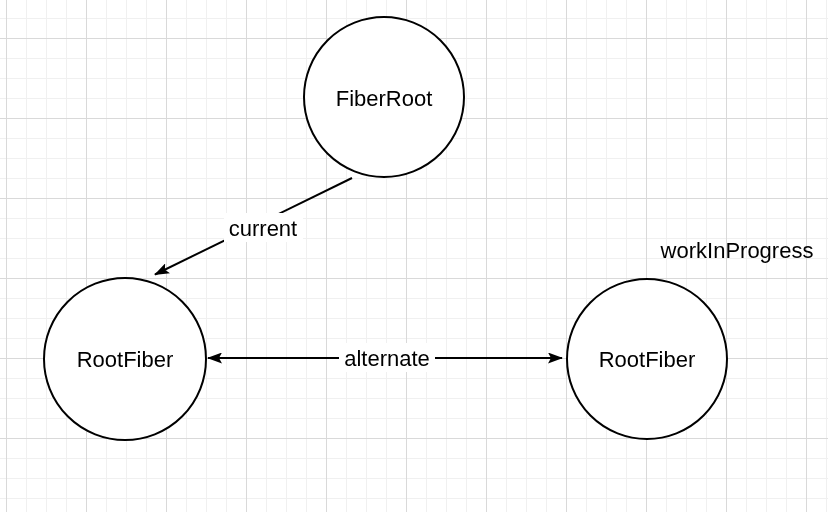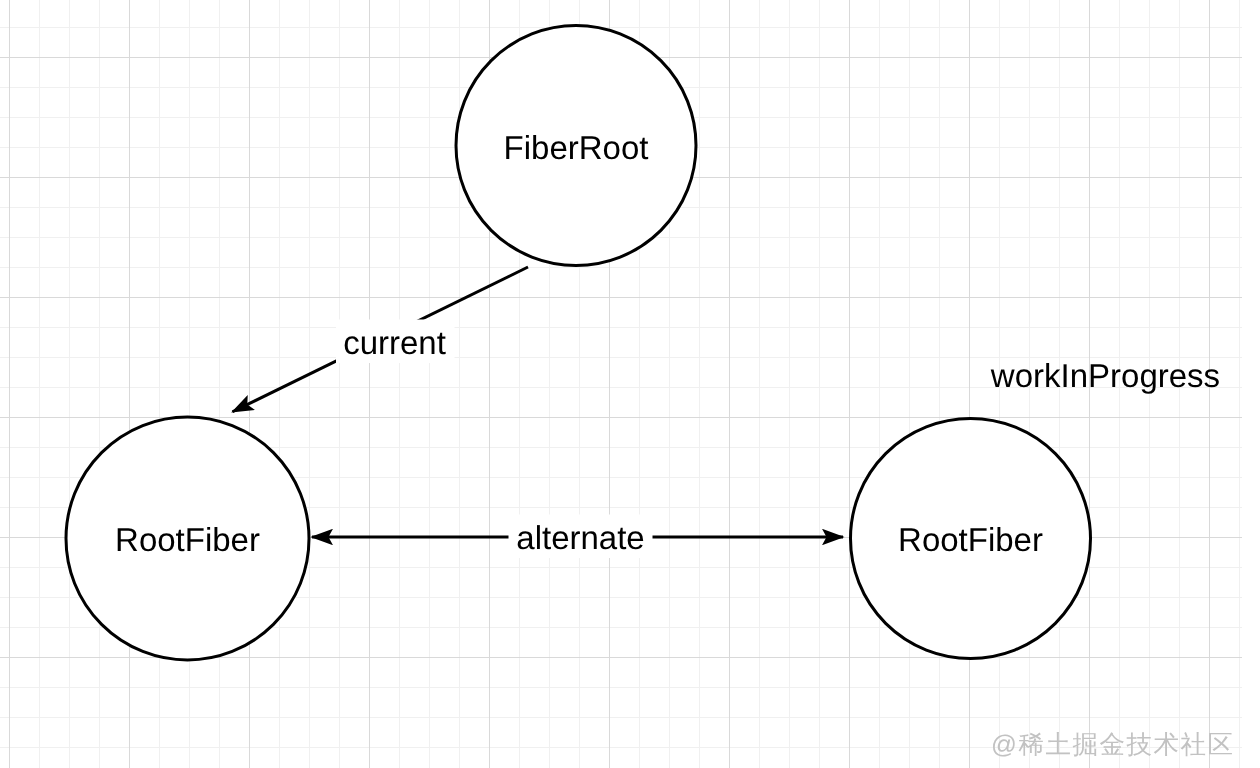--- a/index.html
+++ b/index.html
@@ -93,14 +93,13 @@
     </g>
 
     <g>
       <rect class="label-bg" x="339" y="343" width="96" height="29"></rect>
       <text class="diagram-text" x="387" y="366">alternate</text>
     </g>
 
     <text class="diagram-text" x="737" y="258">workInProgress</text>
   </svg>
 
-  <div class="watermark">@稀土掘金技术社区</div>
 </div>
 
 </body></html>

